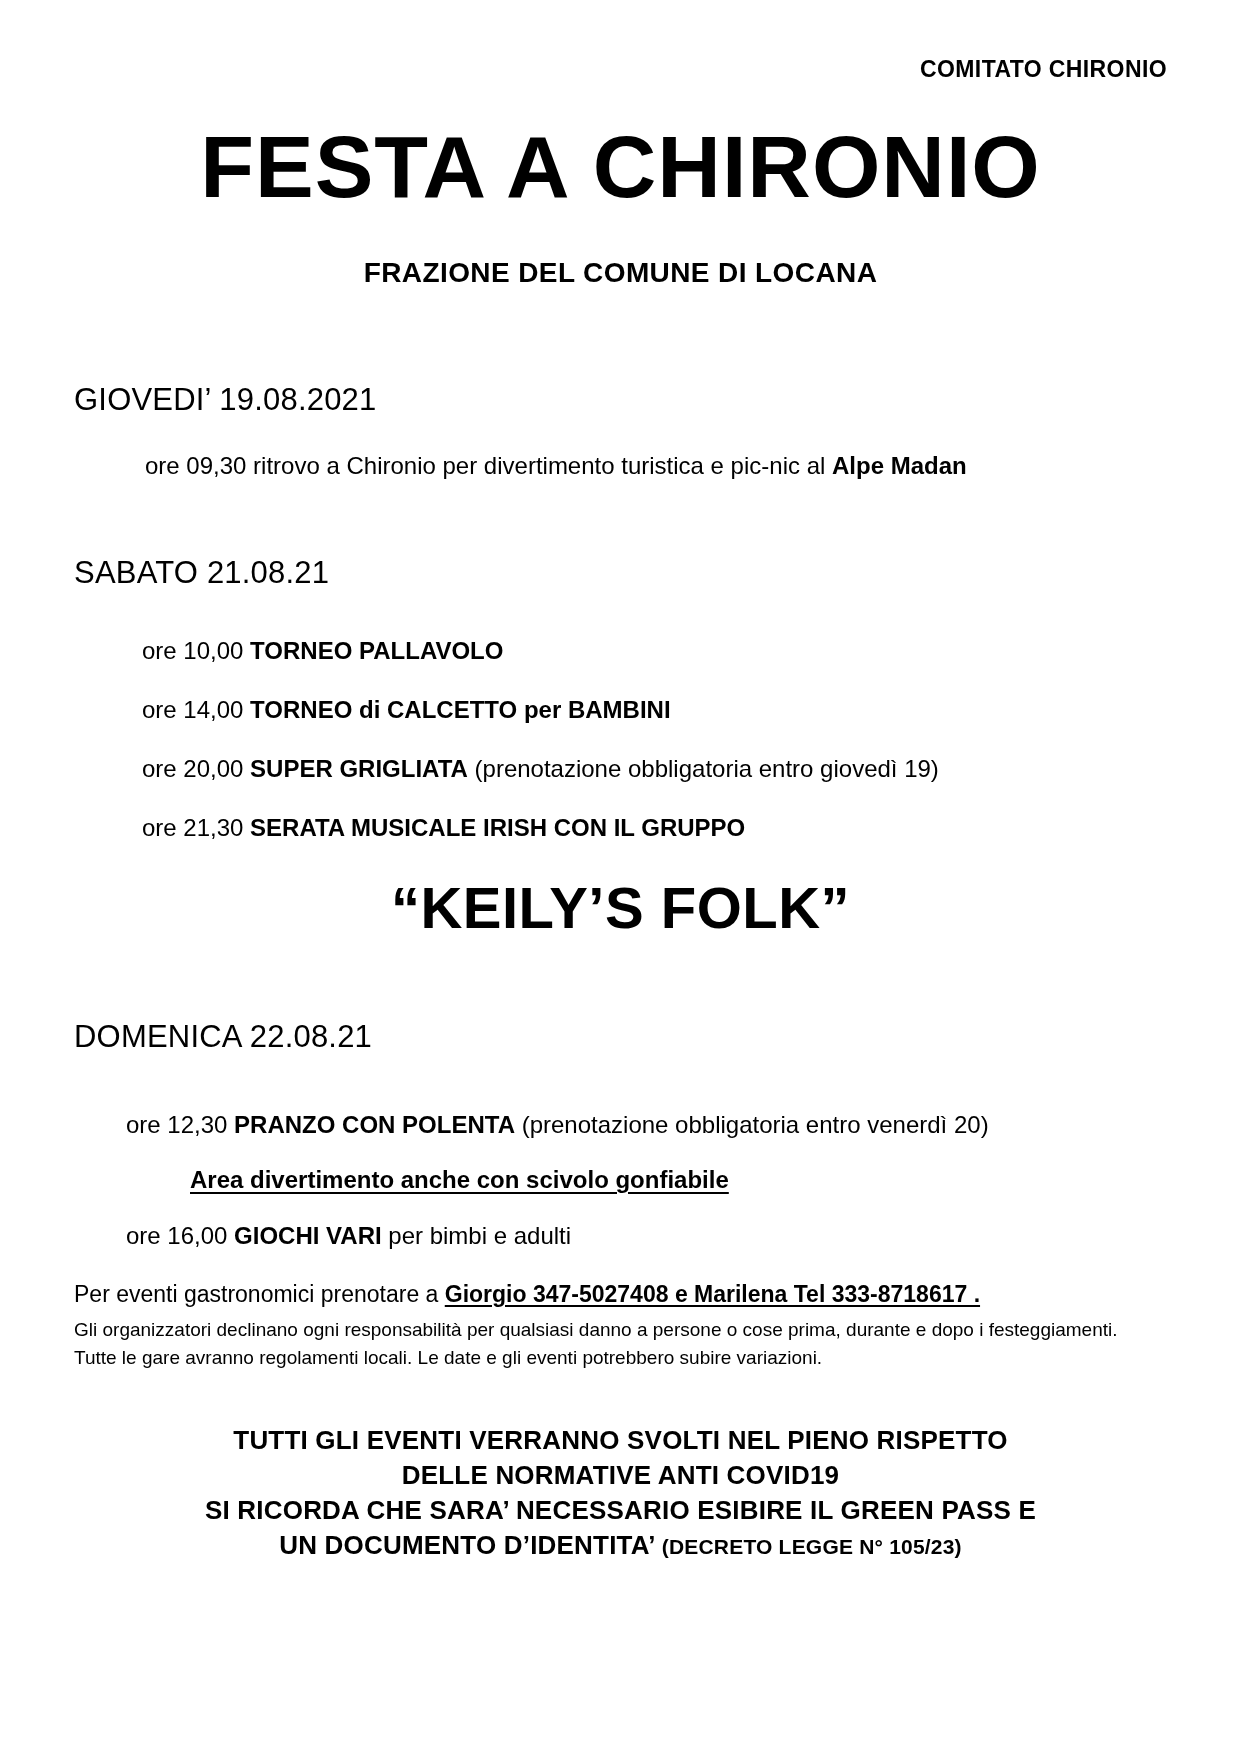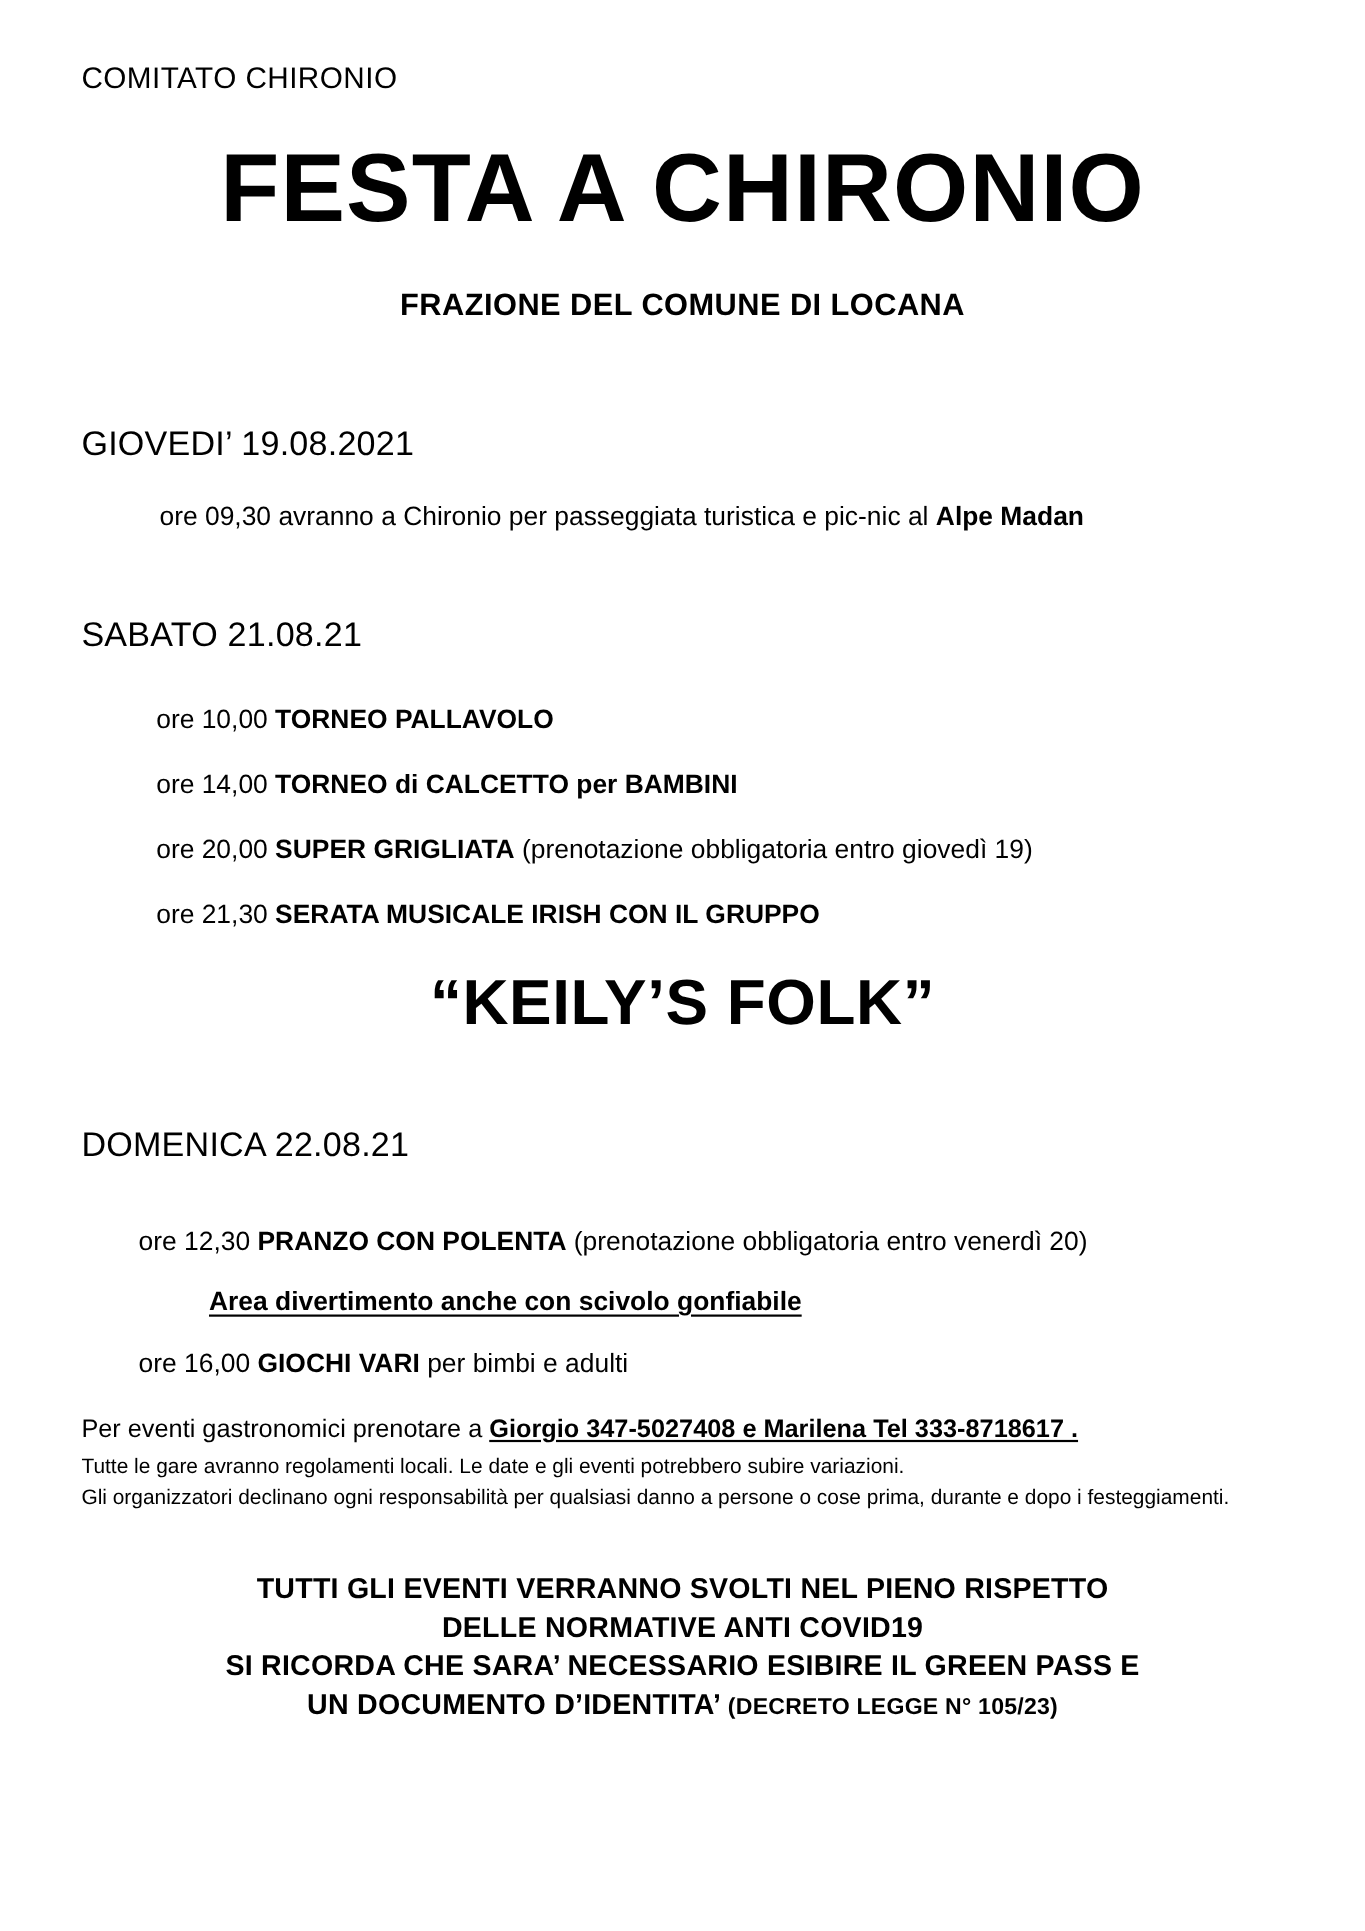--- a/index.html
+++ b/index.html
@@ -18,23 +18,23 @@
   .poster {
     position: relative;
     width: 1241px;
     height: 1755px;
     box-sizing: border-box;
     padding: 56px 74px 0 74px;
   }
 
   
   .committee {
-    text-align: left;
-    font-size: 27px;
-    font-weight: normal;
+    text-align: right;
+    font-size: 23px;
+    font-weight: bold;
     letter-spacing: 0.4px;
   }
   .main-title {
     text-align: center;
     font-size: 88px;
     font-weight: bold;
     letter-spacing: 1px;
     line-height: 1.05;
     margin-top: 38px;
   }
@@ -126,21 +126,21 @@
 <body>
 
 <div class="poster">
 
   <div class="committee">COMITATO CHIRONIO</div>
   <div class="main-title">FESTA A CHIRONIO</div>
   <div class="subtitle">FRAZIONE DEL COMUNE DI LOCANA</div>
 
   <div class="day-heading day-1">GIOVEDI’ 19.08.2021</div>
   <div class="entry e-thu">
-    <span class="time">ore 09,30</span><span class="note"> avranno a Chironio per passeggiata turistica e pic-nic al </span><span class="strong">Alpe Madan</span>
+    <span class="time">ore 09,30</span><span class="note"> ritrovo a Chironio per divertimento turistica e pic-nic al </span><span class="strong">Alpe Madan</span>
   </div>
 
   <div class="day-heading day-2">SABATO 21.08.21</div>
 
   <div class="entry e1">
     <span class="time">ore 10,00 </span><span class="strong">TORNEO PALLAVOLO</span><span class="note"></span>
   </div>
 
   <div class="entry e2">
     <span class="time">ore 14,00 </span><span class="strong">TORNEO di CALCETTO per BAMBINI</span><span class="note"></span>
@@ -168,22 +168,22 @@
 
   <div class="entry e6">
     <span class="time">ore 16,00 </span><span class="strong">GIOCHI VARI</span><span class="note"> per bimbi e adulti</span>
   </div>
 
   <div class="booking">
     <span>Per eventi gastronomici prenotare a </span><span class="u">Giorgio 347-5027408 e Marilena Tel 333-8718617 .</span>
   </div>
 
   <div class="fine">
+    <div>Gli organizzatori declinano ogni responsabilità per qualsiasi danno a persone o cose prima, durante e dopo i festeggiamenti.</div>
     <div>Tutte le gare avranno regolamenti locali. Le date e gli eventi potrebbero subire variazioni.</div>
-    <div>Gli organizzatori declinano ogni responsabilità per qualsiasi danno a persone o cose prima, durante e dopo i festeggiamenti.</div>
   </div>
 
   <div class="covid">
     <div>TUTTI GLI EVENTI VERRANNO SVOLTI NEL PIENO RISPETTO</div>
     <div>DELLE NORMATIVE ANTI COVID19</div>
     <div>SI RICORDA CHE SARA’ NECESSARIO ESIBIRE IL GREEN PASS E</div>
     <div>
       <span>UN DOCUMENTO D’IDENTITA’ </span><span class="small">(DECRETO LEGGE N° 105/23)</span>
     </div>
   </div>

